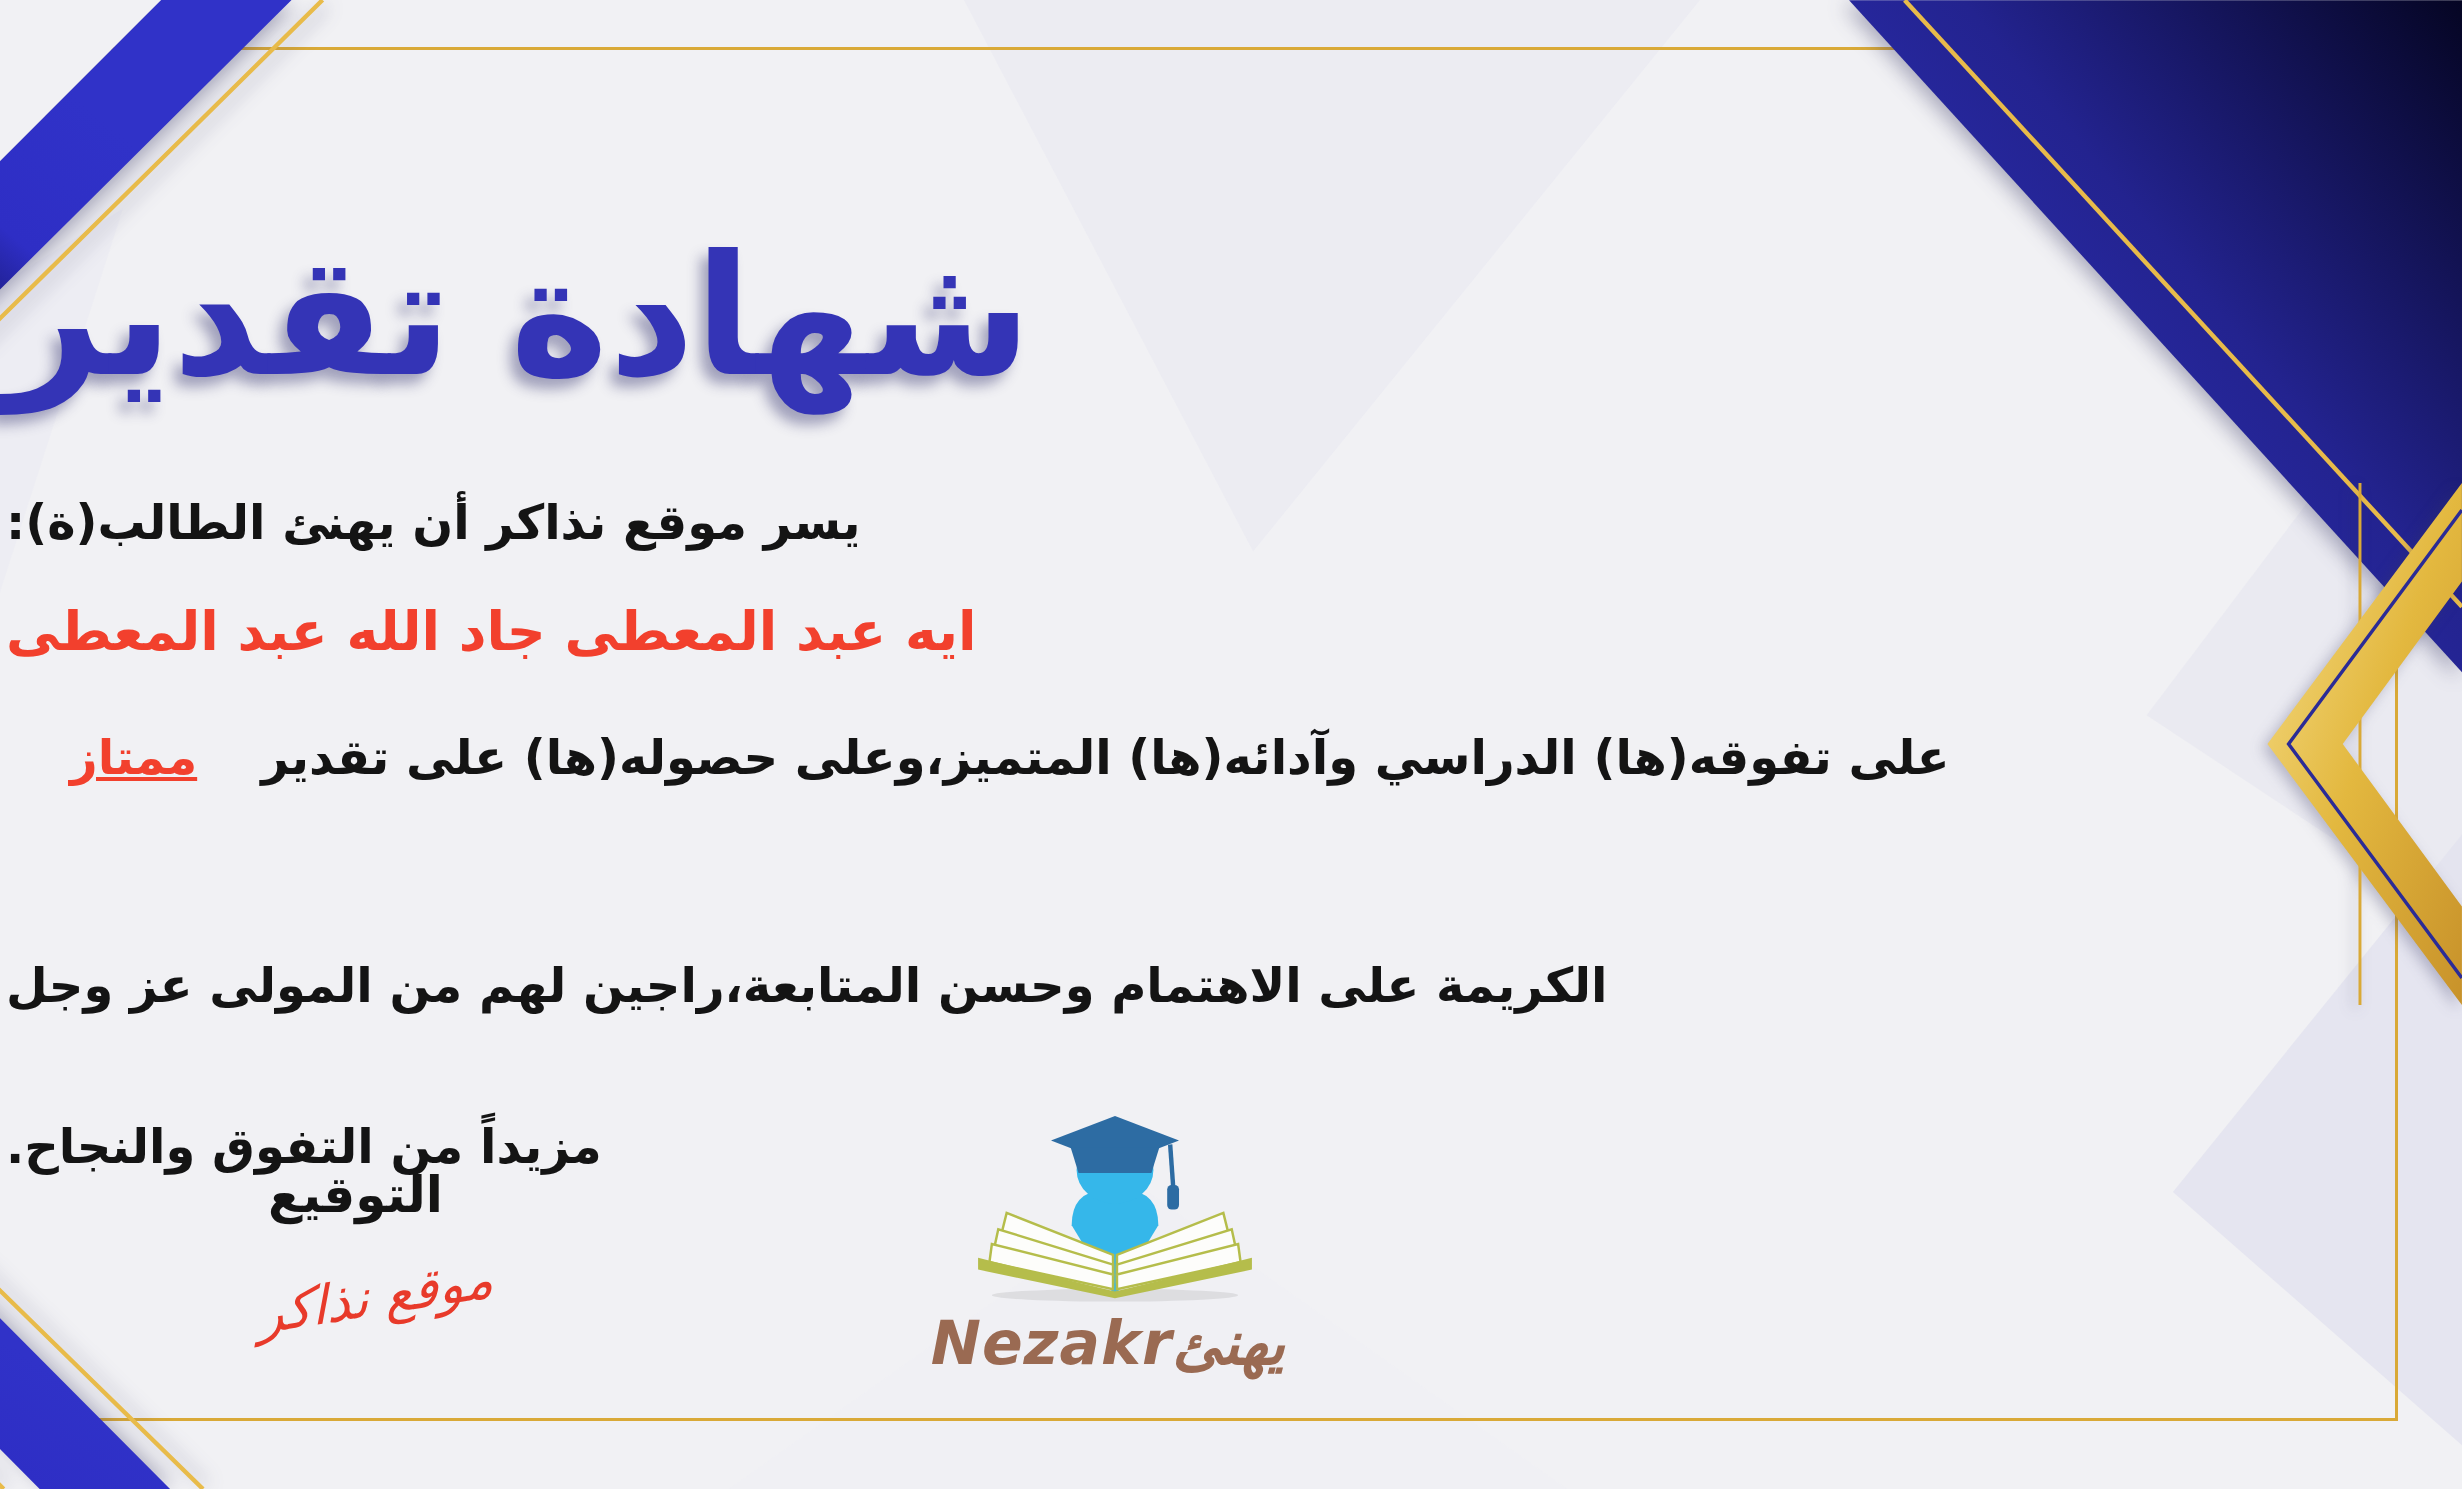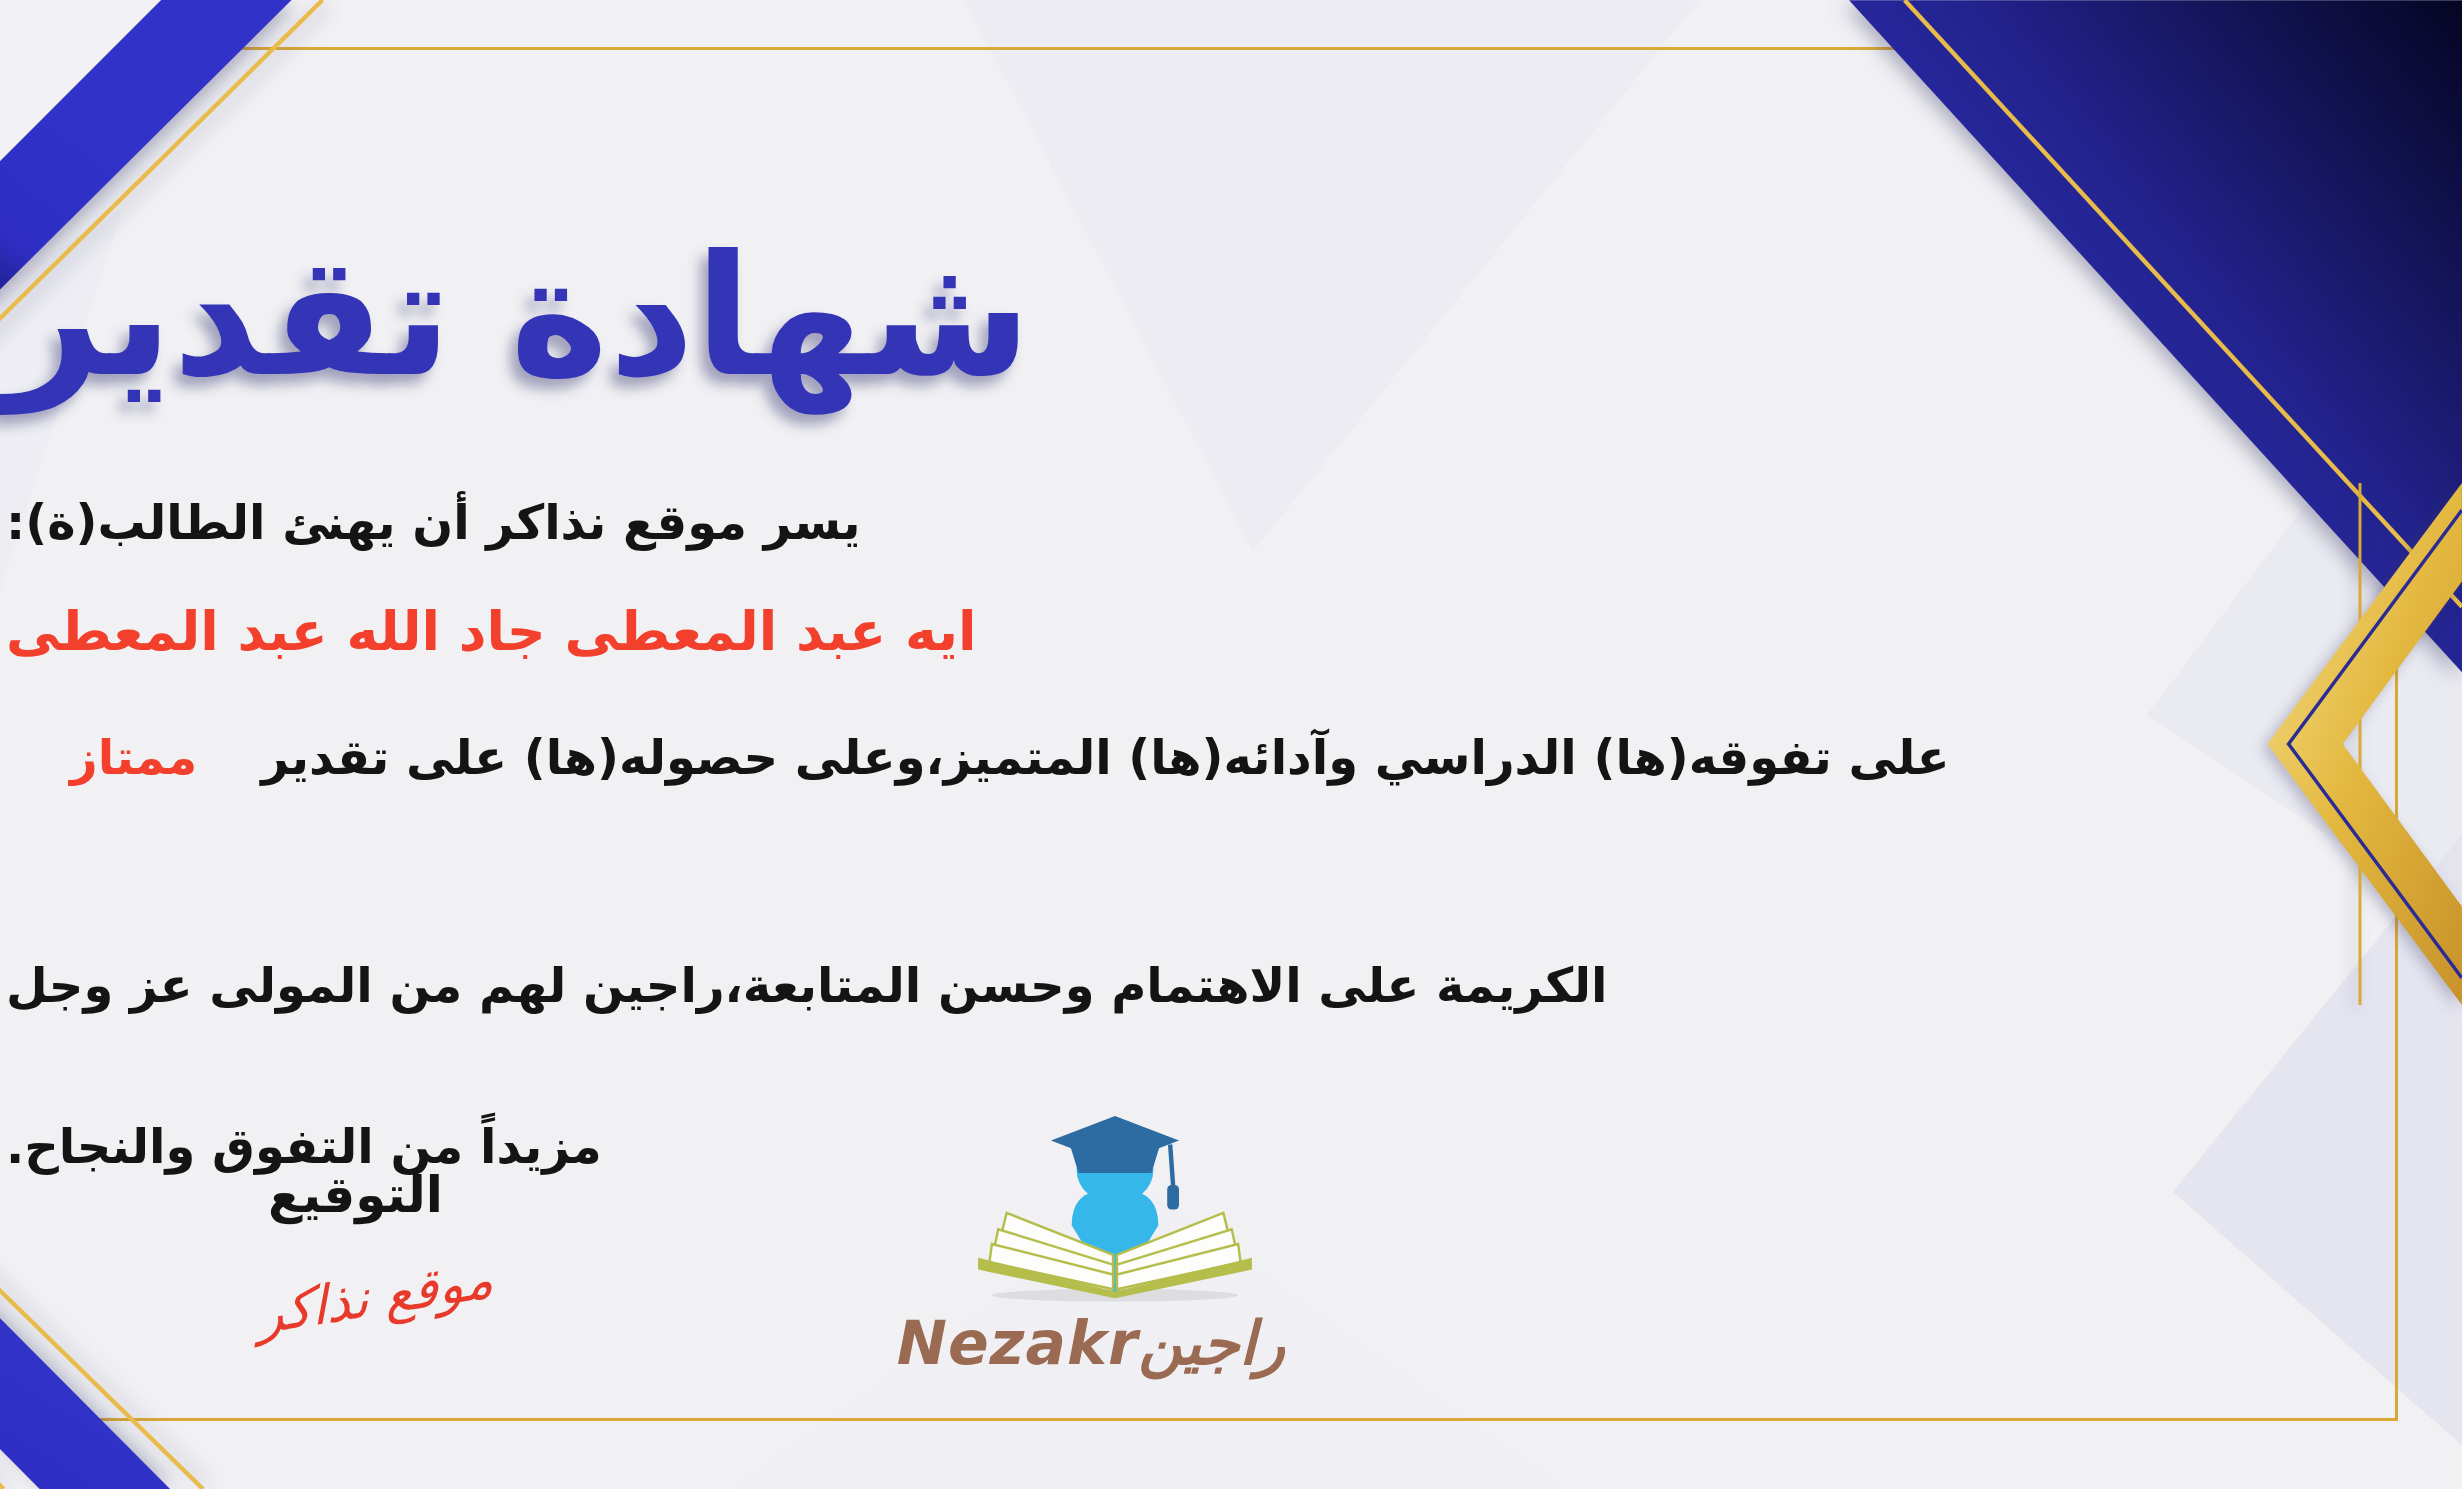--- a/index.html
+++ b/index.html
@@ -35,21 +35,21 @@
     top:107px;font-size:167px;font-weight:bold;color:#3434b6;
     text-shadow:-7.9px 9.8px 12.8px rgba(50,50,110,.42);
   }
   .intro{top:446px;font-size:48px;font-weight:bold;}
   .student{top:546px;font-size:54px;font-weight:bold;color:#f2402d;}
   .bodyline{font-size:48px;font-weight:bold;}
   .l3{top:681px;}
   .l4{top:794px;}
   .l5{top:909px;}
   .l6{top:1070px;}
-  .red{color:#f2402d;}
+  .red{color:#f2402d;text-decoration:underline;}
   .gap-wide{margin:0 64px;}
   .gap-mid{margin:0 47px;}
   .sig-label{position:absolute;left:374px;width:295px;top:1166px;text-align:center;
     font-size:50px;font-weight:bold;color:#141414;z-index:3;white-space:nowrap;}
   .sig-script{position:absolute;left:379px;width:325px;top:1266px;text-align:center;
     font-size:53px;font-style:italic;color:#e83a2a;z-index:3;white-space:nowrap;
     transform:rotate(-9deg) skewX(-6deg);}
   
   .logo{position:absolute;left:1111px;top:1112px;width:340px;height:276px;z-index:3;text-align:center;}
   .logo-text{position:absolute;left:0;right:0;top:196px;font-size:60px;font-weight:bold;
@@ -157,17 +157,17 @@
       <polygon points="341,290 125,205 115,245 341,330" fill="#fdfdfb" stroke="#b5bd4b" stroke-width="5"></polygon>
       <polygon points="341,310 108,238 100,275 341,345" fill="#fdfdfb" stroke="#b5bd4b" stroke-width="5"></polygon>
       <polygon points="341,330 95,268 90,305 341,360" fill="#fdfdfb" stroke="#b5bd4b" stroke-width="5"></polygon>
 
       <polygon points="349,290 565,205 575,245 349,330" fill="#fdfdfb" stroke="#b5bd4b" stroke-width="5"></polygon>
       <polygon points="349,310 582,238 590,275 349,345" fill="#fdfdfb" stroke="#b5bd4b" stroke-width="5"></polygon>
       <polygon points="349,330 595,268 600,305 349,360" fill="#fdfdfb" stroke="#b5bd4b" stroke-width="5"></polygon>
 
       <path d="M345,378 L67,320 L67,296 Q210,332 343,364 L347,364 Q480,332 623,296 L623,320 Z" fill="#b5bd4b"></path>
     </svg>
-    <div class="logo-text"><span>راجين</span><span class="lat">Nezakr</span></div>
+    <div class="logo-text"><span>يهنئ</span><span class="lat">Nezakr</span></div>
   </div>
 
 </div>
 
 
 </body></html>

